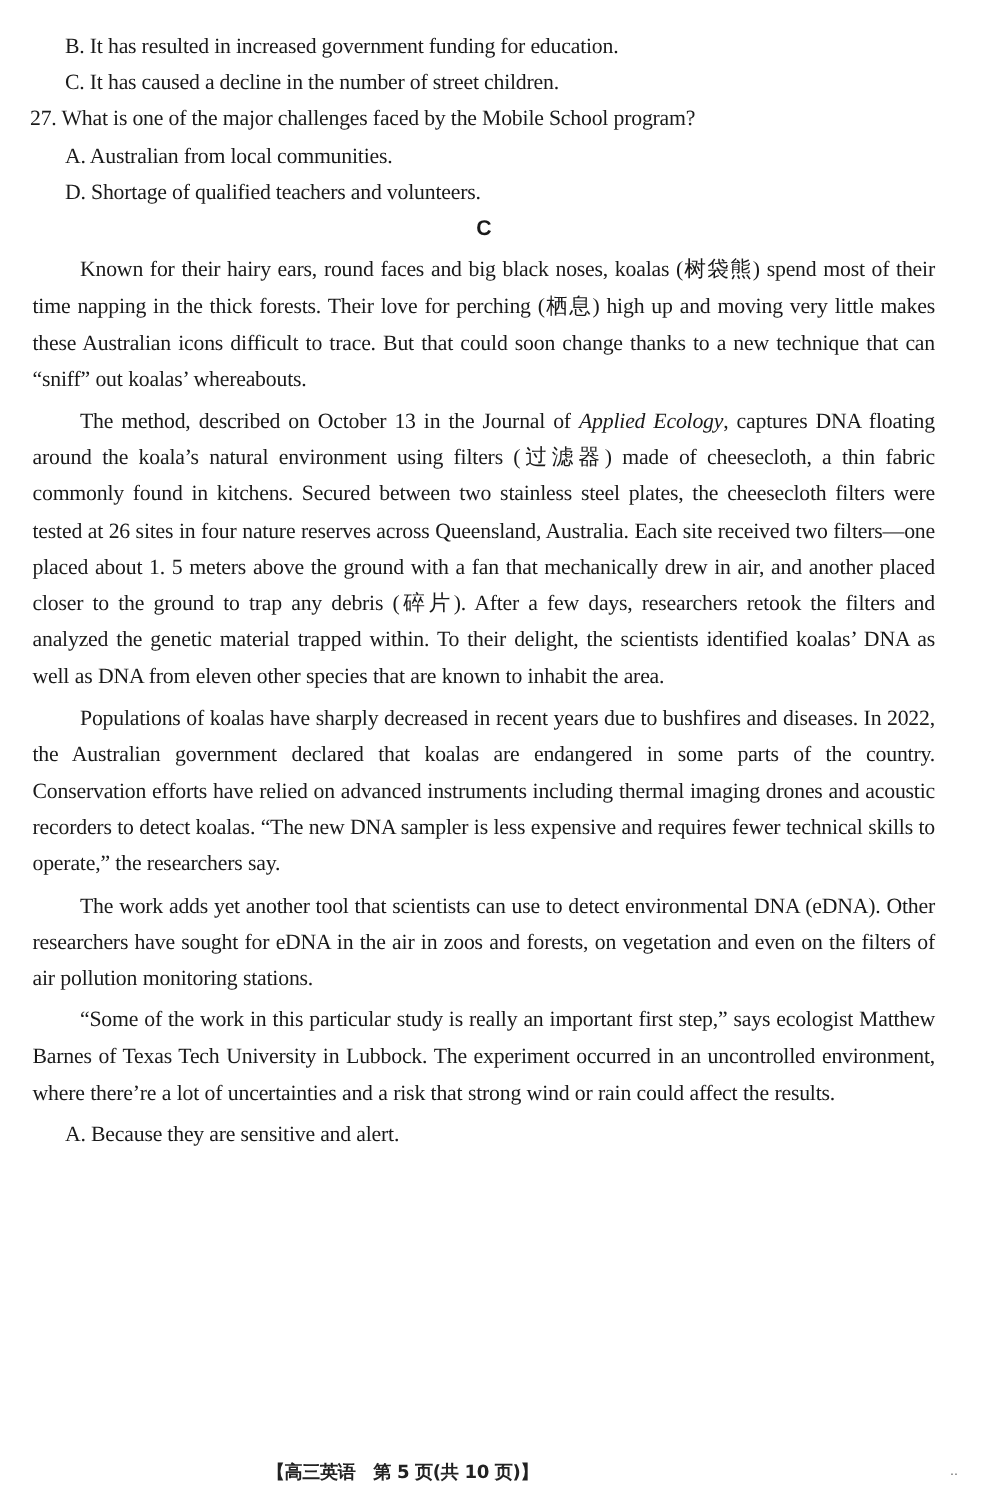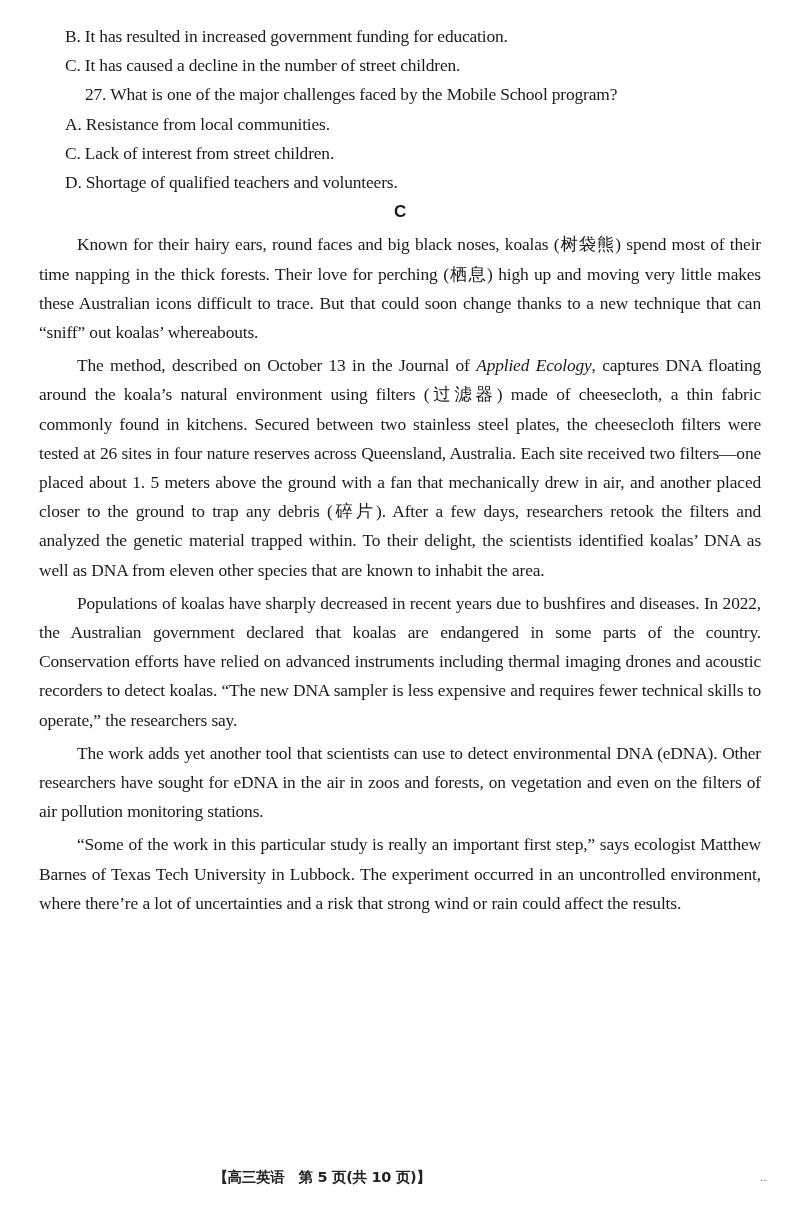--- a/index.html
+++ b/index.html
@@ -2,27 +2,27 @@
 <html><head>
   <meta charset="utf-8">
   <style>
     html, body { margin: 0; padding: 0; background: #ffffff; }
     body {
       width: 800px; height: 1209px; position: relative; overflow: hidden;
       font-family: "Liberation Serif", "DejaVu Serif", serif;
       color: #1a1a1a;
     }
     .page {
-      position: absolute; left: 35px; top: 22px; width: 730px;
+      position: absolute; left: 22px; top: 22px; width: 730px;
       font-size: 17.4px; line-height: 29.2px;
       letter-spacing: -0.15px;
     }
     .line { display: block; white-space: nowrap; }
     .opt { padding-left: 30px; }
-    .q { padding-left: 2px; margin-left: 48px; }
+    .q { padding-left: 2px; }
     .section-title {
       text-align: center; font-weight: bold; font-size: 17px;
       font-family: "Liberation Sans", "DejaVu Sans", sans-serif;
     }
     .para {
       text-align: justify; text-indent: 38px; margin: 4px;
       word-spacing: 0.2px;
     }
     .para i { }
     .footer {
@@ -37,28 +37,28 @@
     }
   </style>
 </head>
 <body>
 
 <div class="page">
   <span class="line opt">B. It has resulted in increased government funding for education.</span>
   <span class="line opt">C. It has caused a decline in the number of street children.</span>
 
   <span class="line q">27. What is one of the major challenges faced by the Mobile School program?</span>
-  <span class="line opt">A. Resistance from local communities.</span>
-  <span class="line opt">C. Lack of interest from street children.</span>
+  <span class="line opt">A. Australian from local communities.</span>
   <span class="line opt">D. Shortage of qualified teachers and volunteers.</span>
 
   <span class="line section-title">C</span>
 
   <p class="para">Known for their hairy ears, round faces and big black noses, koalas (树袋熊) spend most of their time napping in the thick forests.  Their love for perching (栖息) high up and moving very little makes these Australian icons difficult to trace.  But that could soon change thanks to a new technique that can “sniff” out koalas’ whereabouts.</p>
   <p class="para"><span>The method, described on October 13 in the Journal of </span><i>Applied Ecology</i><span>, captures DNA floating around the koala’s natural environment using filters (过滤器) made of cheesecloth, a thin fabric commonly found in kitchens. Secured between two stainless steel plates, the cheesecloth filters were tested at 26 sites in four nature reserves across Queensland, Australia.  Each site received two filters—one placed about 1. 5 meters above the ground with a fan that mechanically drew in air, and another placed closer to the ground to trap any debris (碎片).  After a few days, researchers retook the filters and analyzed the genetic material trapped within.  To their delight, the scientists identified koalas’ DNA as well as DNA from eleven other species that are known to inhabit the area.</span></p>
   <p class="para">Populations of koalas have sharply decreased in recent years due to bushfires and diseases.  In 2022, the Australian government declared that koalas are endangered in some parts of the country. Conservation efforts have relied on advanced instruments including thermal imaging drones and acoustic recorders to detect koalas.  “The new DNA sampler is less expensive and requires fewer technical skills to operate,” the researchers say.</p>
   <p class="para">The work adds yet another tool that scientists can use to detect environmental DNA (eDNA).  Other researchers have sought for eDNA in the air in zoos and forests, on vegetation and even on the filters of air pollution monitoring stations.</p>
   <p class="para">“Some of the work in this particular study is really an important first step,” says ecologist Matthew Barnes of Texas Tech University in Lubbock. The experiment occurred in an uncontrolled environment, where there’re a lot of uncertainties and a risk that strong wind or rain could affect the results.</p>
 
+  <span class="line opt">A. Because they are sensitive and alert.</span>
 </div>
 
 <div class="footer">【高三英语　第 5 页(共 10 页)】</div>
 <div class="footer-mark">..</div>
 
 </body></html>

